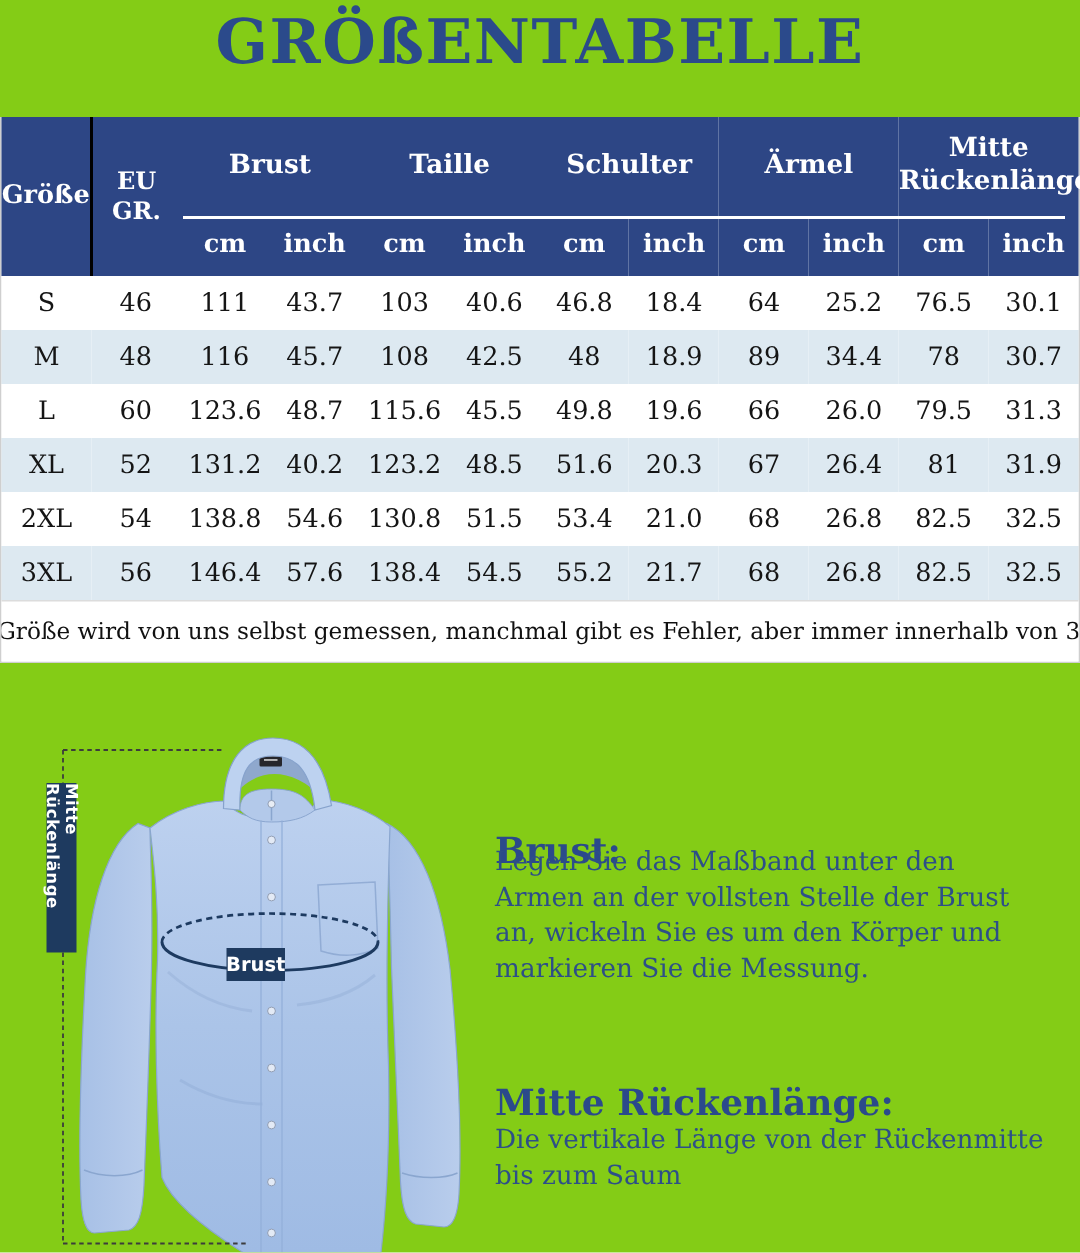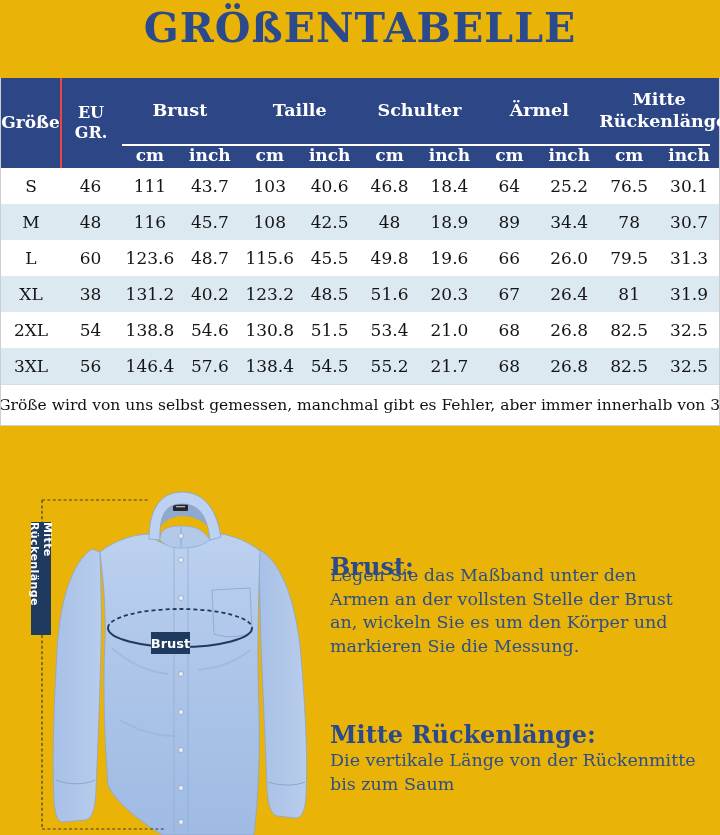--- a/index.html
+++ b/index.html
@@ -1,41 +1,41 @@
 <!DOCTYPE html>
 <html><head>
 <meta charset="utf-8">
 <style>
   html,body{margin:0;padding:0;background:#fff;}
   #page{
-    position:relative;width:720px;height:835px;background:#eab308;
+    position:relative;width:720px;height:835px;background:#84cc16;
     font-family:"DejaVu Serif",serif;overflow:hidden;
   }
   
   .main-title{
     position:absolute;top:4px;left:0;width:720px;text-align:center;
     font-size:41px;font-weight:bold;color:#2b4a8b;letter-spacing:1px;
   }
   
   .table-wrap{
     position:absolute;top:78px;left:0;width:718px;
     border:1px solid #cfcfcf;border-top:none;background:#fff;
   }
   table.size-table{border-collapse:collapse;table-layout:fixed;width:718px;}
   table.size-table col.c-size{width:60px;}
   table.size-table col.c-eu{width:59px;}
   table.size-table col.c-val{width:59.9px;}
   table.size-table th{
     background:#2d4685;color:#ffffff;font-weight:bold;text-align:center;
     padding:0;vertical-align:middle;line-height:1.25;
   }
-  th.h-size{border-right:2px solid #ef4444;font-size:17px;}
+  th.h-size{border-right:2px solid #000000;font-size:17px;}
   th.h-eu{font-size:16px;}
   th.h-group{height:66px;font-size:17.5px;}
-  th.h-unit{height:24px;font-size:17px;font-weight:bold;}
+  th.h-unit{height:40px;font-size:17px;font-weight:bold;}
   .header-divider{
     position:absolute;left:121px;top:66px;width:588px;height:2px;
     background:#ffffff;z-index:2;
   }
   table.size-table td{
     text-align:center;height:36px;font-size:17px;color:#151515;padding:0;
   }
   tbody tr:nth-child(even){background:#dde9f1;}
   tbody tr:nth-child(odd){background:#ffffff;}
   .note-row{
@@ -153,21 +153,21 @@
             <td>45.5</td>
             <td>49.8</td>
             <td>19.6</td>
             <td>66</td>
             <td>26.0</td>
             <td>79.5</td>
             <td>31.3</td>
           </tr>
           <tr>
             <td>XL</td>
-            <td>38</td>
+            <td>52</td>
             <td>131.2</td>
             <td>40.2</td>
             <td>123.2</td>
             <td>48.5</td>
             <td>51.6</td>
             <td>20.3</td>
             <td>67</td>
             <td>26.4</td>
             <td>81</td>
             <td>31.9</td>

